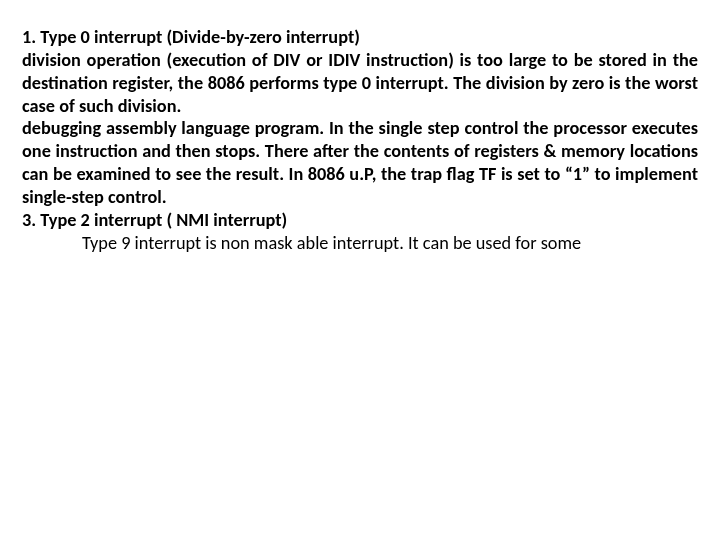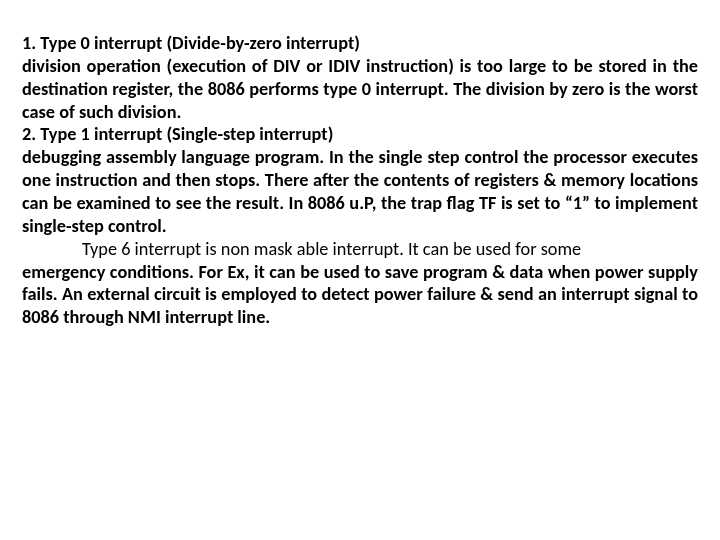--- a/index.html
+++ b/index.html
@@ -8,21 +8,20 @@
     width: 720px;
     height: 540px;
     background: #ffffff;
     font-family: Calibri, "Segoe UI", Arial, sans-serif;
     color: #000000;
   }
   .page {
     padding: 26px 22px 0 22px;
     font-size: 18.3px;
     line-height: 1.25;
-    margin-top: 6px;
   }
   .heading {
     font-weight: 700;
   }
   .para {
     text-align: justify;
     text-indent: 60px;
   }
   .cont {
     text-align: justify;
@@ -31,19 +30,18 @@
   }
 </style>
 </head>
 <body>
 
 <div class="page">
 
   <div class="heading">1. Type 0 interrupt (Divide-by-zero interrupt)</div>
   <div class="cont">division operation (execution of DIV or IDIV instruction) is too large to be stored in the destination register, the 8086 performs type 0 interrupt. The division by zero is the worst case of such division.</div>
 
-  <div class="heading">2. Type 1 interrupt (Single-step interrupt)</div>
   <div class="cont">debugging assembly language program. In the single step control the processor executes one instruction and then stops. There after the contents of registers &amp; memory locations can be examined to see the result. In 8086 u.P, the trap flag TF is set to “1” to implement single-step control.</div>
 
-  <div class="para">Type 6 interrupt is non mask able interrupt. It can be used for some</div>
-  <div class="cont">emergency conditions. For Ex, it can be used to save program &amp; data when power supply fails. An external circuit is employed to detect power failure &amp; send an interrupt signal to 8086 through NMI interrupt line.</div>
+  <div class="heading">3. Type 2 interrupt ( NMI interrupt)</div>
+  <div class="para">Type 9 interrupt is non mask able interrupt. It can be used for some</div>
 
 </div>
 
 </body></html>

